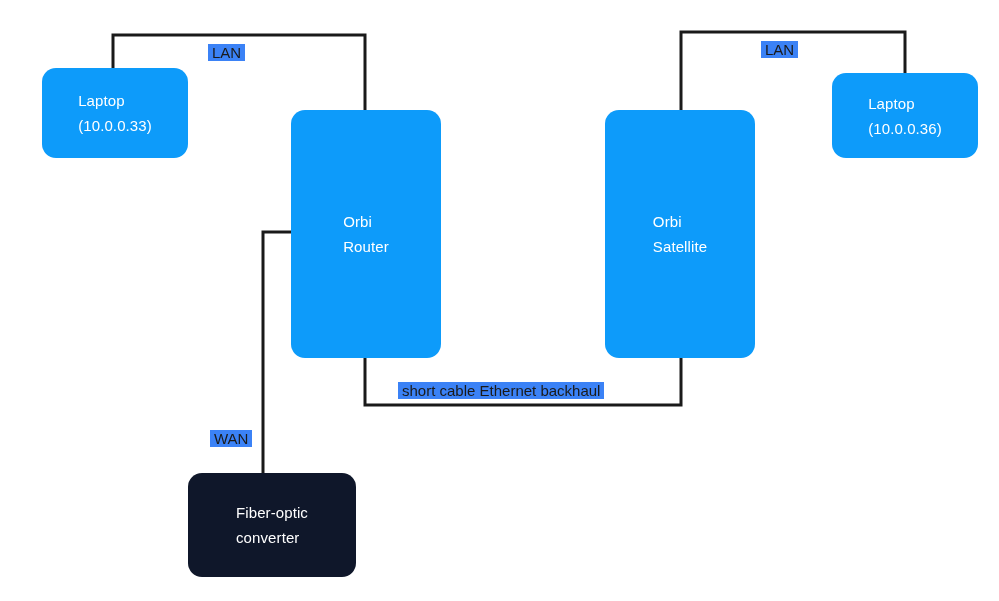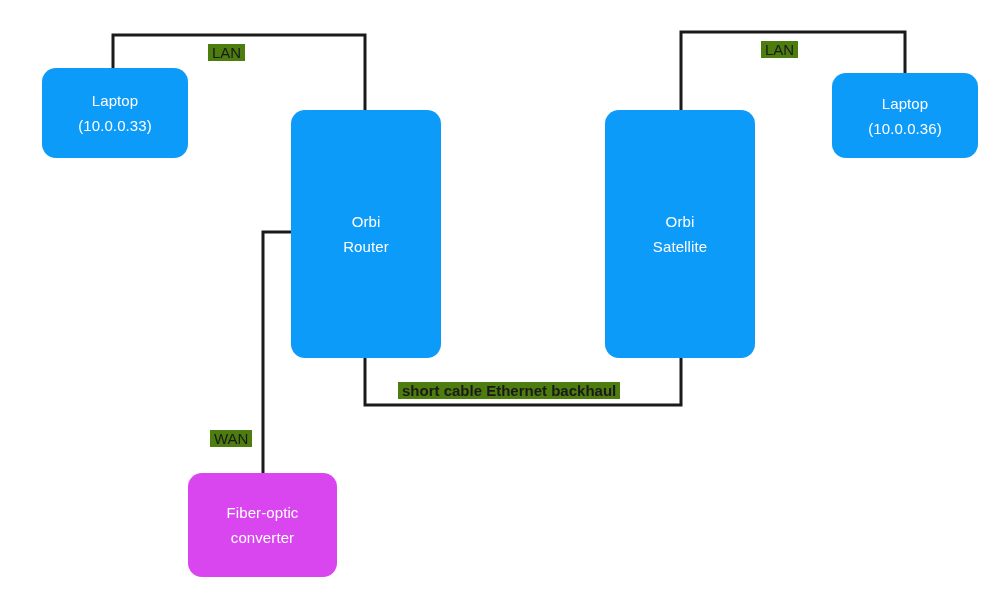--- a/index.html
+++ b/index.html
@@ -25,38 +25,38 @@
     width: 999px;
     height: 601px;
   }
   .node {
     position: absolute;
     box-sizing: border-box;
     border-radius: 14px;
     display: flex;
     align-items: center;
     justify-content: center;
-    text-align: center;
+    text-align: left;
     color: #ffffff;
     font-family: "Liberation Sans", sans-serif;
     font-size: 15px;
     line-height: 25px;
     letter-spacing: 0.1px;
     white-space: pre-line;
     z-index: 2;
     user-select: none;
   }
   .edge-label {
     position: absolute;
     font-family: "Liberation Sans", sans-serif;
     font-size: 15px;
     line-height: 17px;
     color: #1a1a1a;
     white-space: nowrap;
-    background: #4d7c0f;
+    background: #3b82f6;
     padding: 0 4px;
     z-index: 3;
     user-select: none;
   }
 </style>
 </head>
 <body>
 
 <div id="diagram-canvas" style="width: 999px; height: 601px; background: rgb(255, 255, 255);">
 
@@ -72,24 +72,24 @@
 
   <div class="node" style="left: 291px; top: 110px; width: 150px; height: 248px; background: rgb(13, 155, 250); color: rgb(255, 255, 255);">Orbi
 Router</div>
 
   <div class="node" style="left: 605px; top: 110px; width: 150px; height: 248px; background: rgb(13, 155, 250); color: rgb(255, 255, 255);">Orbi
 Satellite</div>
 
   <div class="node" style="left: 832px; top: 73px; width: 146px; height: 85px; background: rgb(13, 155, 250); color: rgb(255, 255, 255);">Laptop
 (10.0.0.36)</div>
 
-  <div class="node" style="left: 188px; top: 473px; width: 149px; height: 104px; background: #d946ef; color: rgb(255, 255, 255);">Fiber-optic
+  <div class="node" style="left: 188px; top: 473px; width: 168px; height: 104px; background: #0f172a; color: rgb(255, 255, 255);">Fiber-optic
 converter</div>
 
   <div class="edge-label" style="left: 208px; top: 44px; color: rgb(26, 26, 26);">LAN</div>
 
   <div class="edge-label" style="left: 761px; top: 41px; color: rgb(26, 26, 26);">LAN</div>
 
   <div class="edge-label" style="left: 210px; top: 382px; color: rgb(26, 26, 26); margin-top: 48px;">WAN</div>
 
-  <div class="edge-label" style="left: 398px; top: 382px; color: rgb(26, 26, 26); font-weight: bold;">short cable Ethernet backhaul</div>
+  <div class="edge-label" style="left: 398px; top: 382px; color: rgb(26, 26, 26);">short cable Ethernet backhaul</div>
 
 </div>
 
 </body></html>

